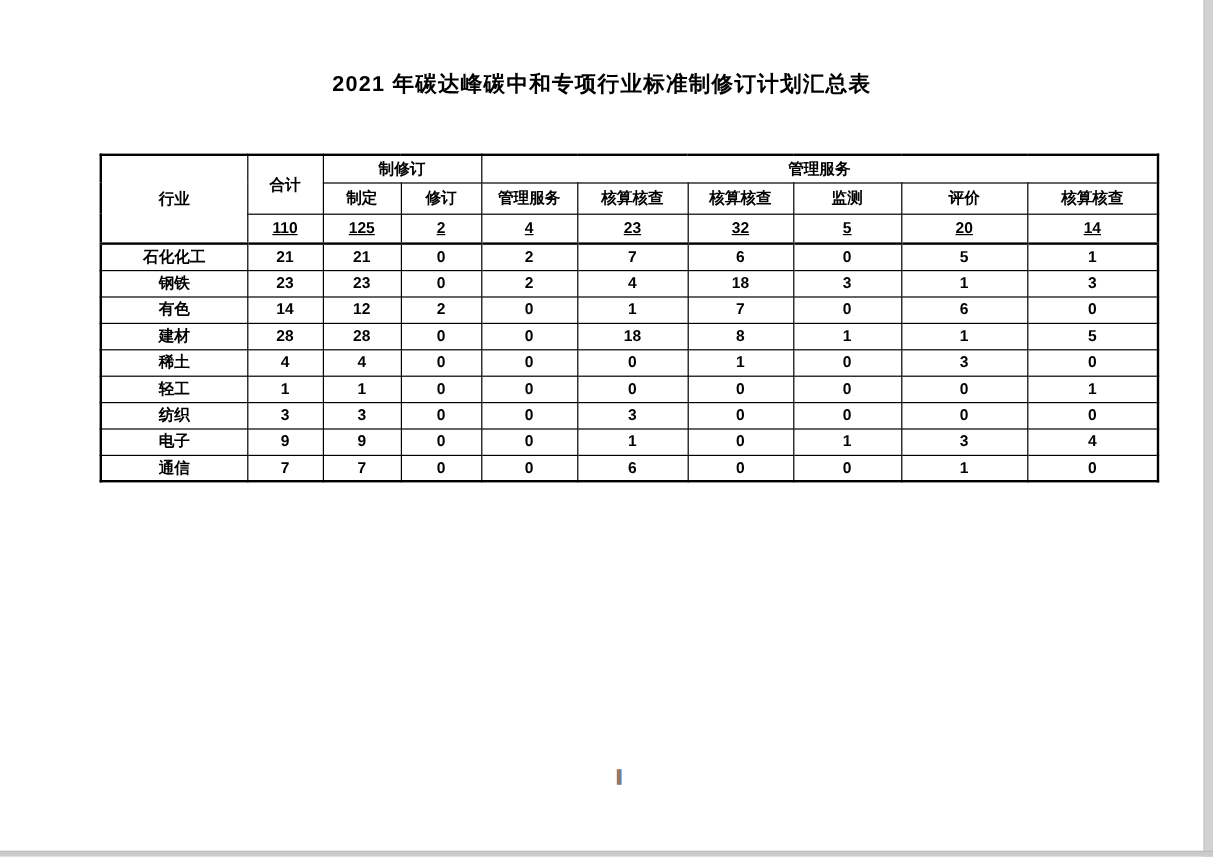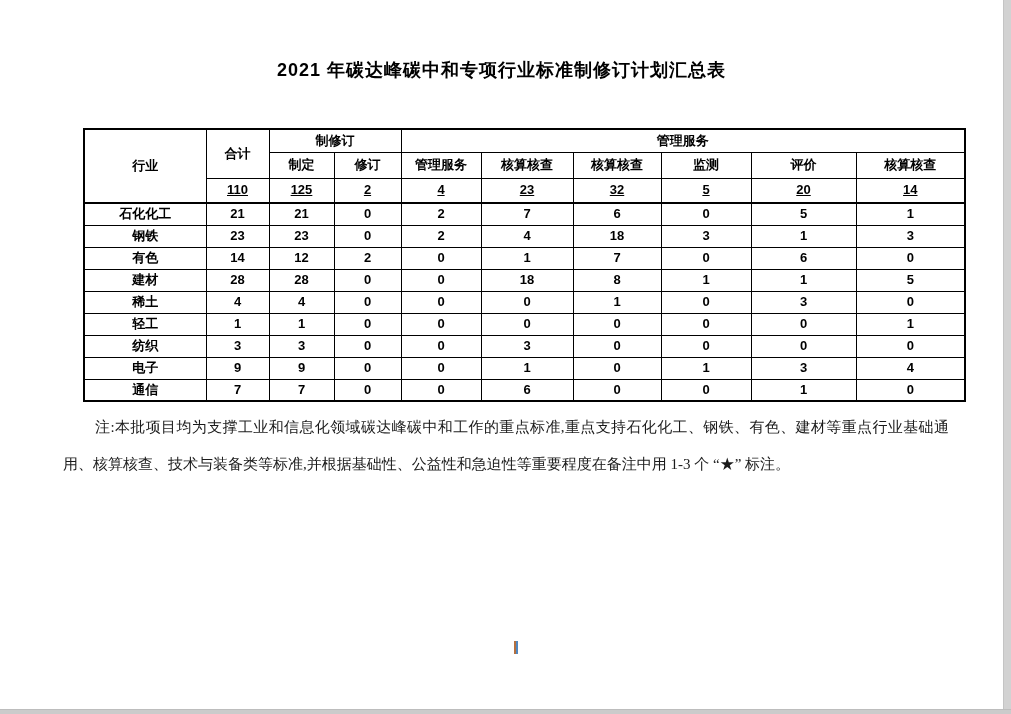--- a/index.html
+++ b/index.html
@@ -234,19 +234,18 @@
         <td>0</td>
         <td>6</td>
         <td>0</td>
         <td>0</td>
         <td>1</td>
         <td>0</td>
       </tr>
     </tbody>
   </table>
 
-  <p class="note">注:本批项目均为支撑工业和信息化领域碳达峰碳中和工作的重点标准,重点支持石化化工、钢铁、有色、建材等重点行业基础通用、核算核查、技术与装备类等标准,并根据基础性、公益性和急迫性等重要程度在备注中用 1-3 个 “★” 标注。</p>
 
   <span class="page-marker" style="--marker-left: #b5703f; --marker-right: #4f87c0;">I</span>
 
   <div class="edge-right"></div>
   <div class="edge-bottom"></div>
 </div>
 
 </body></html>

